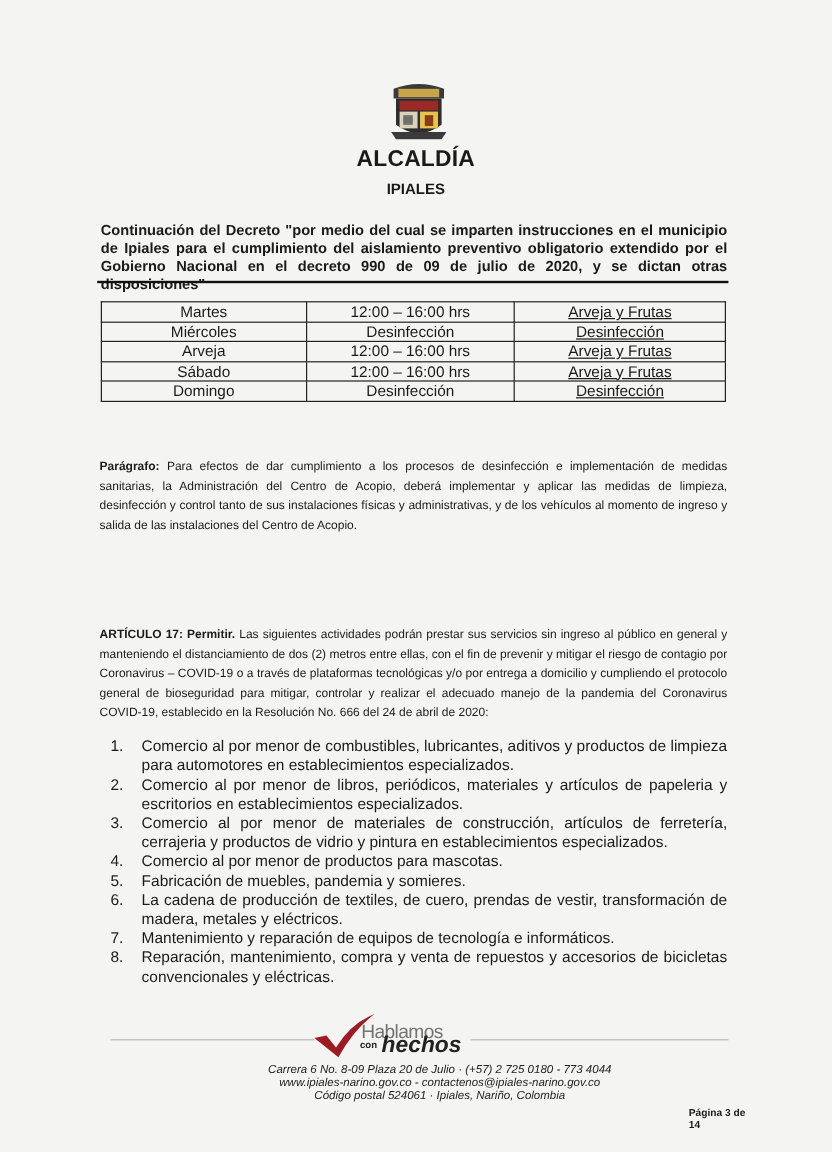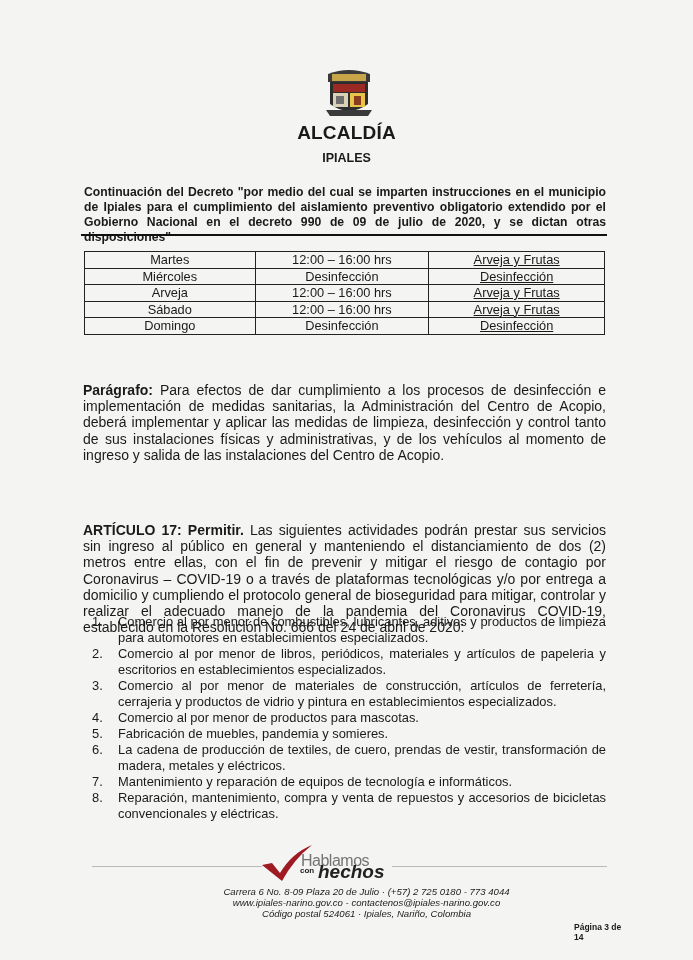--- a/index.html
+++ b/index.html
@@ -23,21 +23,21 @@
   .header-rule { position: absolute; left: 81px; top: 234px; width: 526px; height: 2px; background: #111; }
 
   
   table.schedule { position: absolute; left: 84px; top: 251px; width: 521px;
     border-collapse: collapse; font-size: 12.8px; }
   table.schedule td { border: 1.4px solid #222; text-align: center; padding: 0; line-height: 15.5px; vertical-align: top; }
   table.schedule td.c1 { width: 171px; margin-left: 12px; }
   table.schedule td.c2 { width: 174px; }
   table.schedule td.c3 { width: 176px; text-decoration: underline; }
 
-  .para { position: absolute; left: 83px; width: 523px; font-size: 14px; line-height: 16.2px; text-align: justify; }
+  .para { position: absolute; left: 83px; width: 523px; font-size: 10px; line-height: 16.2px; text-align: justify; }
   .para b { font-weight: bold; }
   .p1 { top: 382px; }
   .p2 { top: 482px; margin-top: 40px; }
 
   ol.activities { position: absolute; left: 92px; top: 614px; width: 514px; margin: 0; padding: 0;
     list-style: none; font-size: 12.9px; line-height: 16px; }
   ol.activities li { position: relative; padding-left: 26px; text-align: justify; }
   ol.activities li .num { position: absolute; left: 0; top: 0; }
 
   

